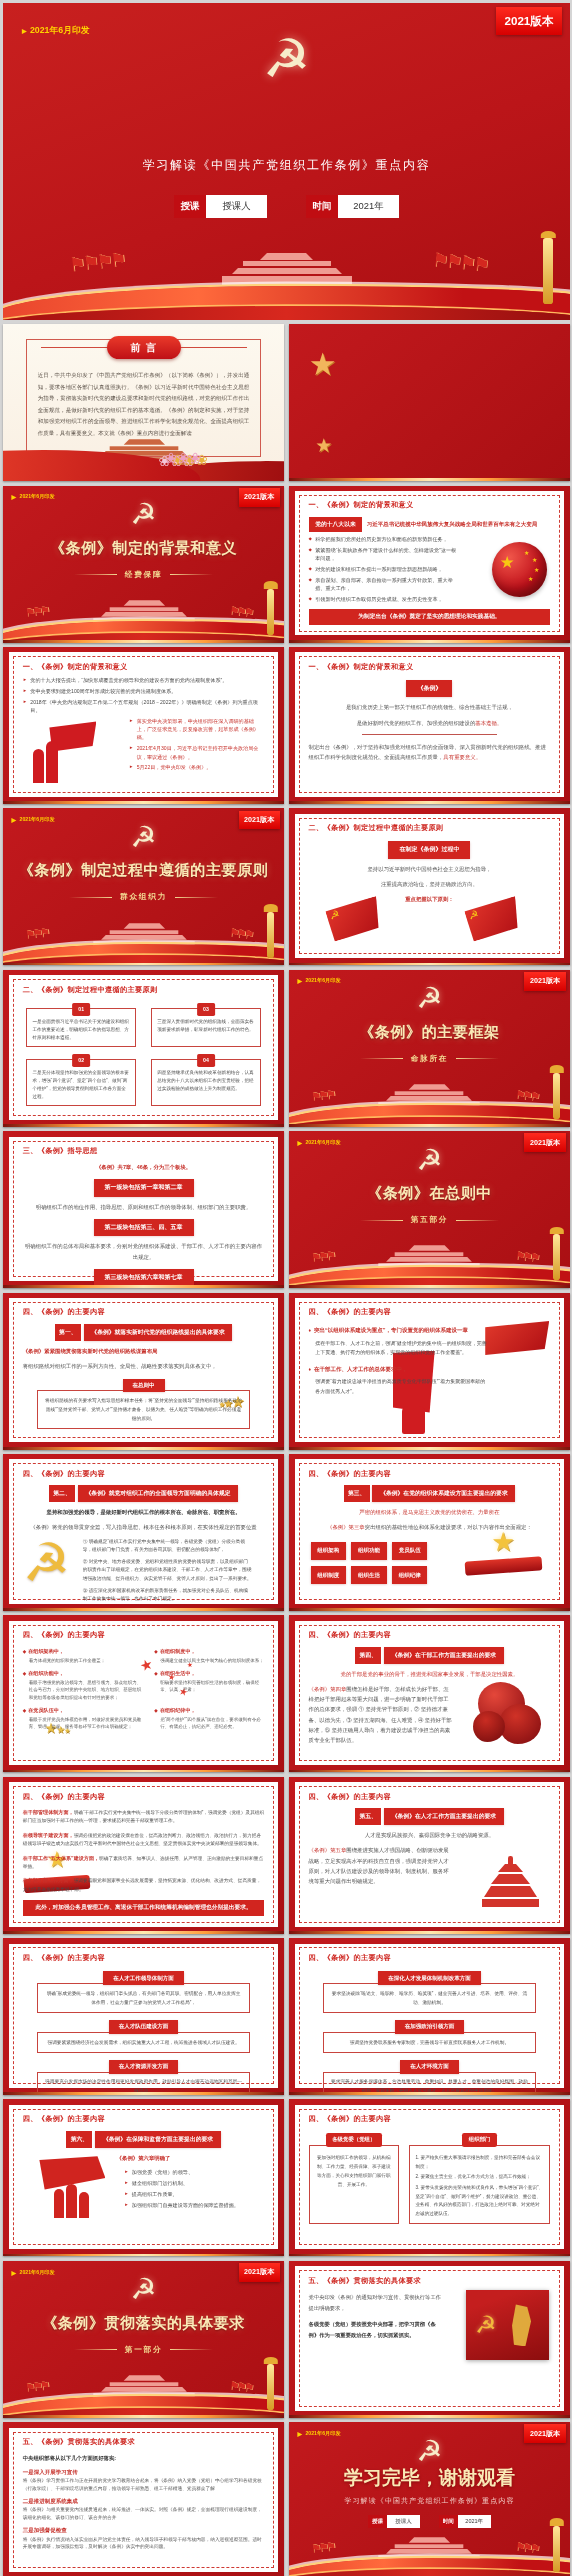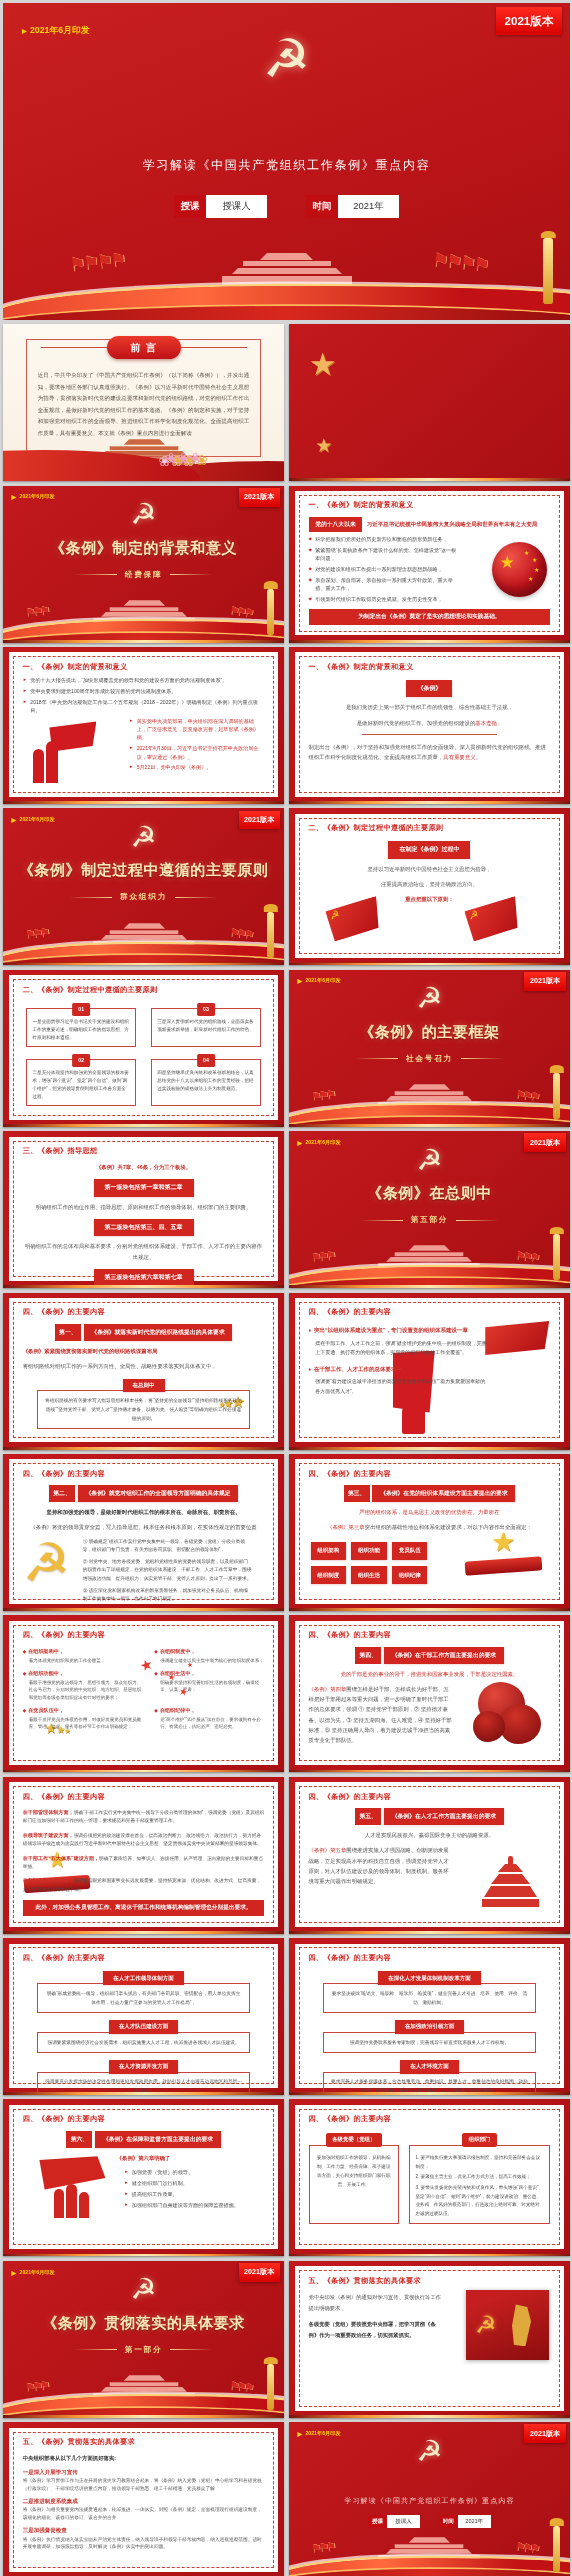--- a/index.html
+++ b/index.html
@@ -449,21 +449,21 @@
     <div class="slide divider">
       <div class="topmeta">
         <span class="arr">▶</span>
         <span>2021年6月印发</span>
       </div>
       <div class="badge">2021版本</div>
       <div class="dv-emblem">☭</div>
       <h2 class="dv-title">《条例》的主要框架</h2>
       <div class="dv-partrow">
         <span class="dv-line"></span>
-        <span class="dv-part">社会号召力</span>
+        <span class="dv-part">命脉所在</span>
         <span class="dv-line r"></span>
       </div>
       <div class="spears sl">⚑⚑⚑</div>
       <div class="spears sr">⚑⚑⚑</div>
       <div class="tam">
         <span class="r1"></span>
         <span class="r2"></span>
         <span class="r3"></span>
         <span class="r4"></span>
       </div>
@@ -894,20 +894,21 @@
       </div>
       <div class="goldline"></div>
     </div>
     <div class="slide closing">
       <div class="topmeta">
         <span class="arr">▶</span>
         <span>2021年6月印发</span>
       </div>
       <div class="badge">2021版本</div>
       <div class="dv-emblem">☭</div>
+      <h2 class="cl-title">学习完毕，谢谢观看</h2>
       <div class="cl-sub">学习解读《中国共产党组织工作条例》重点内容</div>
       <div class="cl-fields">
         <div class="field">
           <span class="flabel">授课</span>
           <span class="fvalue">授课人</span>
         </div>
         <div class="field">
           <span class="flabel">时间</span>
           <span class="fvalue">2021年</span>
         </div>

